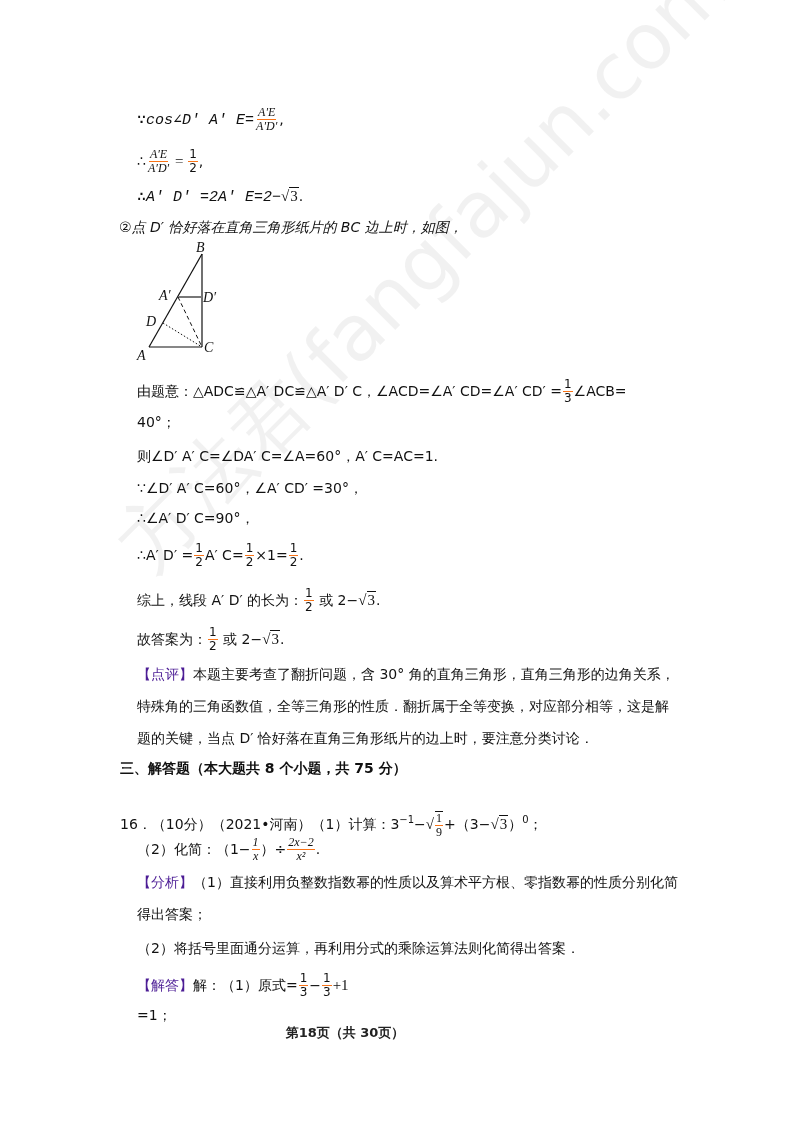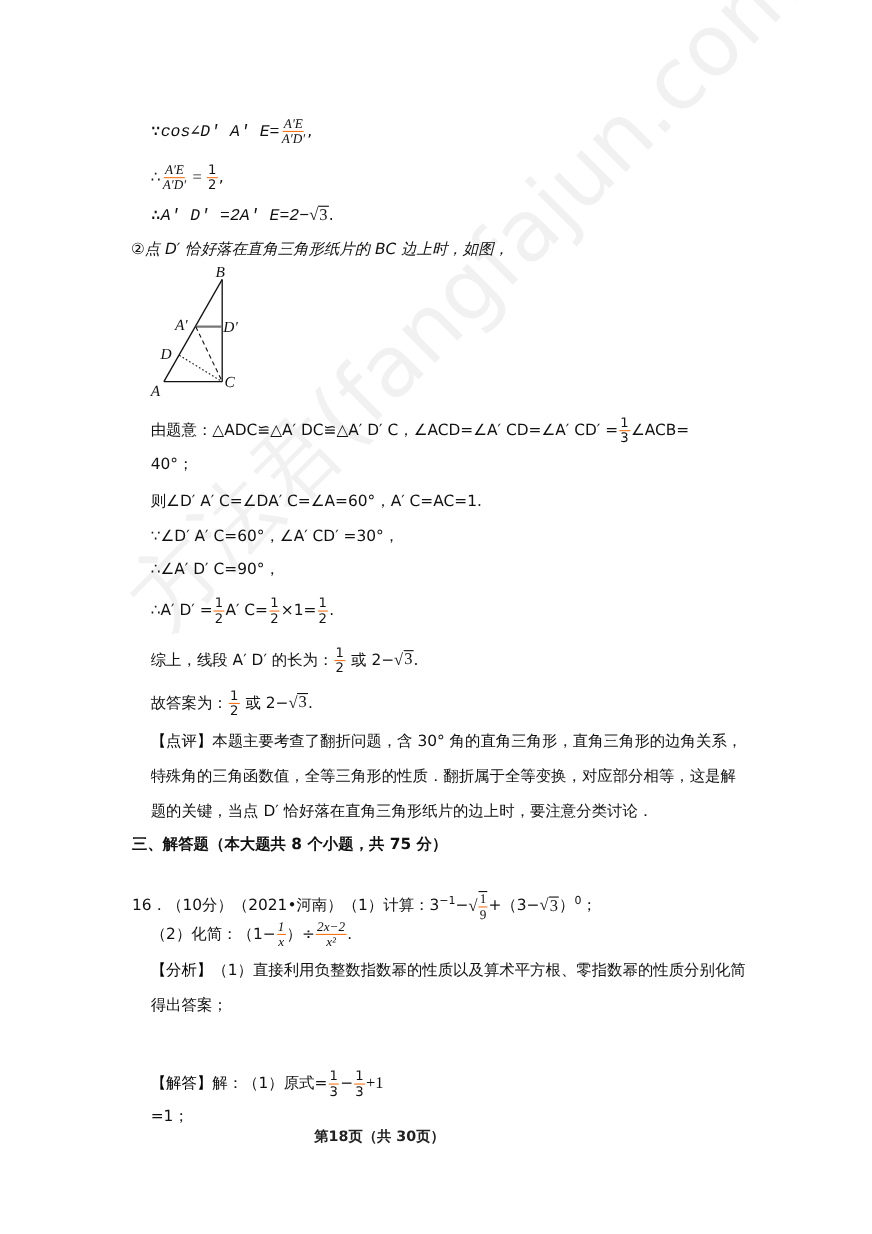--- a/index.html
+++ b/index.html
@@ -10,21 +10,21 @@
   .m { font-family: Liberation Mono, monospace; font-style: italic; font-size: 15px; }
   .r { font-family: "Liberation Serif", "DejaVu Serif", serif; font-size: 15px; }
   .frac { display: inline-flex; flex-direction: column; align-items: center; vertical-align: middle;
           font-size: 12px; line-height: 13px; margin: 0 1px; }
   .frac .num { border-bottom: 1px solid #f97316; padding: 0 1px; }
   .frac .den { padding: 0 1px; }
   .frac.it { font-family: "Liberation Serif", serif; font-style: italic; }
   .sqrt { font-family: "Liberation Serif", serif; font-size: 15px; }
   .sqrt .rad { border-top: 1px solid #111; padding: 0 1px; }
   .sup { font-size: 10px; vertical-align: super; }
-  .blue { color: #000000; }
+  .blue { color: #4c1d95; }
   .bold { font-weight: bold; }
   .footer { position: absolute; top: 1024px; left: 0; width: 690px; text-align: center;
             font-size: 13px; font-weight: bold; color: #222; }
   .watermark { position: absolute; left: 95px; top: 520px; width: 700px;
                font-size: 78px; color: rgba(0,0,0,0.055); font-family: "DejaVu Sans", sans-serif;
                transform: rotate(-45deg); transform-origin: left top; white-space: nowrap;
                pointer-events: none; }
   svg.diag { position: absolute; left: 130px; top: 238px; }
   svg.diag text { font-family: "Liberation Serif", serif; font-style: italic; font-size: 14px; fill: #111; }
 </style>
@@ -133,20 +133,21 @@
       </span><span>）÷</span><span class="frac it">
         <span class="num">2x−2</span>
         <span class="den">x²</span>
       </span><span>.</span>
   </div>
 
   <div class="line" style="left:137px; top:872px;">
     <span class="blue">【分析】</span><span>（1）直接利用负整数指数幂的性质以及算术平方根、零指数幂的性质分别化简</span>
   </div>
   <div class="line" style="left:137px; top:904px;">得出答案；</div>
+  <div class="line" style="left:137px; top:938px;">（2）将括号里面通分运算，再利用分式的乘除运算法则化简得出答案．</div>
 
   <div class="line" style="left:137px; top:972px;">
     <span class="blue">【解答】</span><span>解：（1）原式=</span><span class="frac">
         <span class="num">1</span>
         <span class="den">3</span>
       </span><span>−</span><span class="frac">
         <span class="num">1</span>
         <span class="den">3</span>
       </span><span class="r">+1</span>
   </div>

